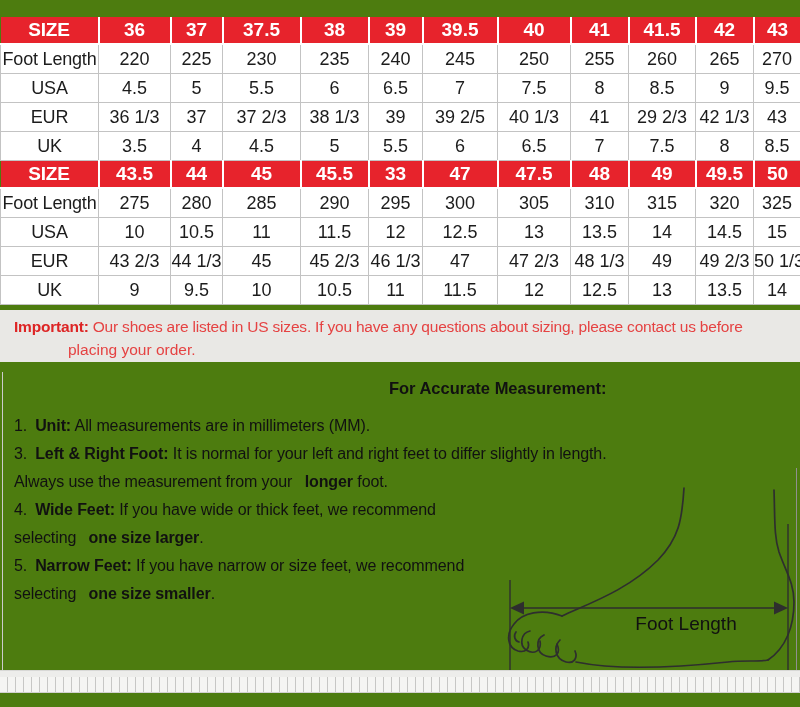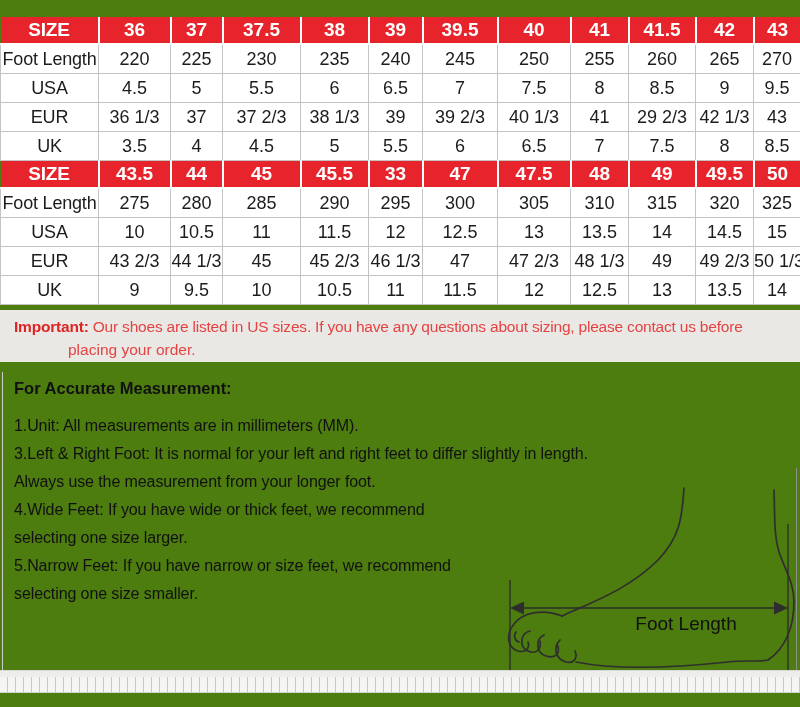--- a/index.html
+++ b/index.html
@@ -27,23 +27,23 @@
   
   .notice{
     position:absolute;top:310px;left:0;width:800px;height:52px;
     background:#e9e8e5;color:#e54242;font-size:15.5px;line-height:23px;
   }
   .notice .n1{padding:5px 0 0 14px;white-space:nowrap;letter-spacing:-0.2px;}
   .notice .n1 .imp{font-weight:bold;color:#dd2525;}
   .notice .n2{padding-left:68px;white-space:nowrap;}
   
   .measure{position:absolute;left:14px;top:378px;color:#111;}
-  .m-head{font-weight:bold;font-size:16.5px;line-height:20px;margin:0 0 14px 0;white-space:nowrap;}
+  .m-head{font-weight:bold;font-size:16.5px;line-height:20px;margin:0 0 14px 0;white-space:nowrap;text-align:right;}
   .m-line{font-size:16px;line-height:28px;white-space:nowrap;letter-spacing:-0.1px;}
-  .m-line .b{font-weight:normal;}
+  .m-line .b{font-weight:bold;margin-left:8px;}
   
   .foot-svg{position:absolute;left:490px;top:420px;width:310px;height:252px;}
   .box-line-left{position:absolute;left:2px;top:372px;width:1px;height:298px;background:#cccccc;}
   .box-line-right{position:absolute;left:796px;top:468px;width:1px;height:204px;background:#8f8f8f;}
   
   .ruler{
     position:absolute;left:0;top:670px;width:800px;height:21px;
     border-top:1px solid #d8d8d6;border-bottom:1px solid #d2d2d0;
     background:
       linear-gradient(to bottom, #ededeb 0 6px, rgba(0,0,0,0) 6px),
@@ -114,21 +114,21 @@
           <td>9</td>
           <td>9.5</td>
         </tr>
         <tr class="dat">
           <td class="lbl">EUR</td>
           <td>36 1/3</td>
           <td>37</td>
           <td>37 2/3</td>
           <td>38 1/3</td>
           <td>39</td>
-          <td>39 2/3</td>
+          <td>39 2/5</td>
           <td>40 1/3</td>
           <td>41</td>
           <td>29 2/3</td>
           <td>42 1/3</td>
           <td>43</td>
         </tr>
         <tr class="dat">
           <td class="lbl">UK</td>
           <td>3.5</td>
           <td>4</td>

